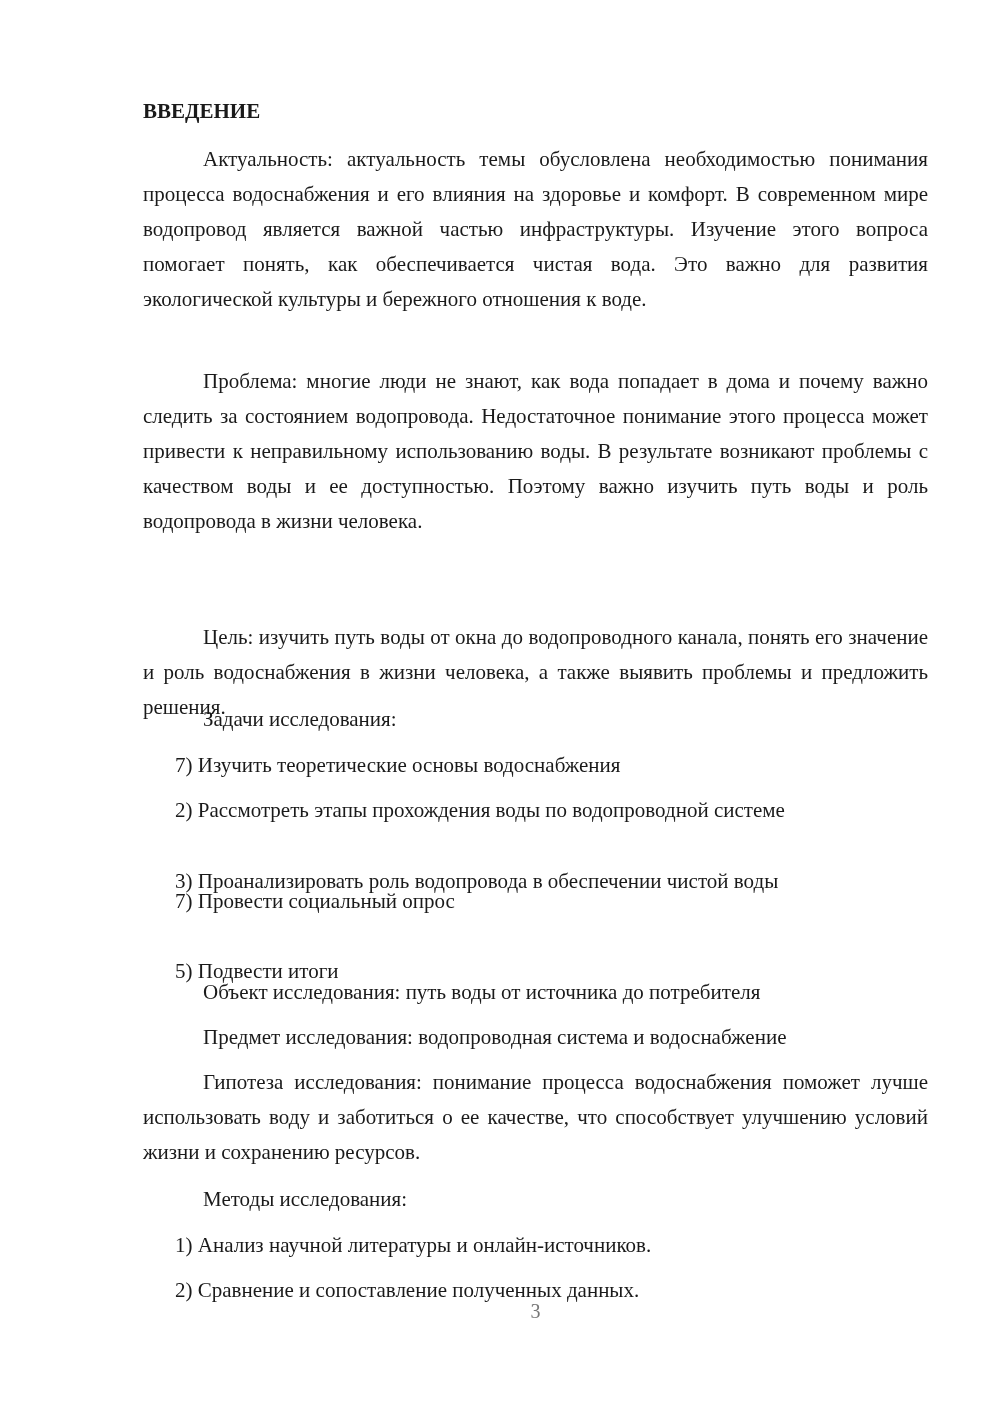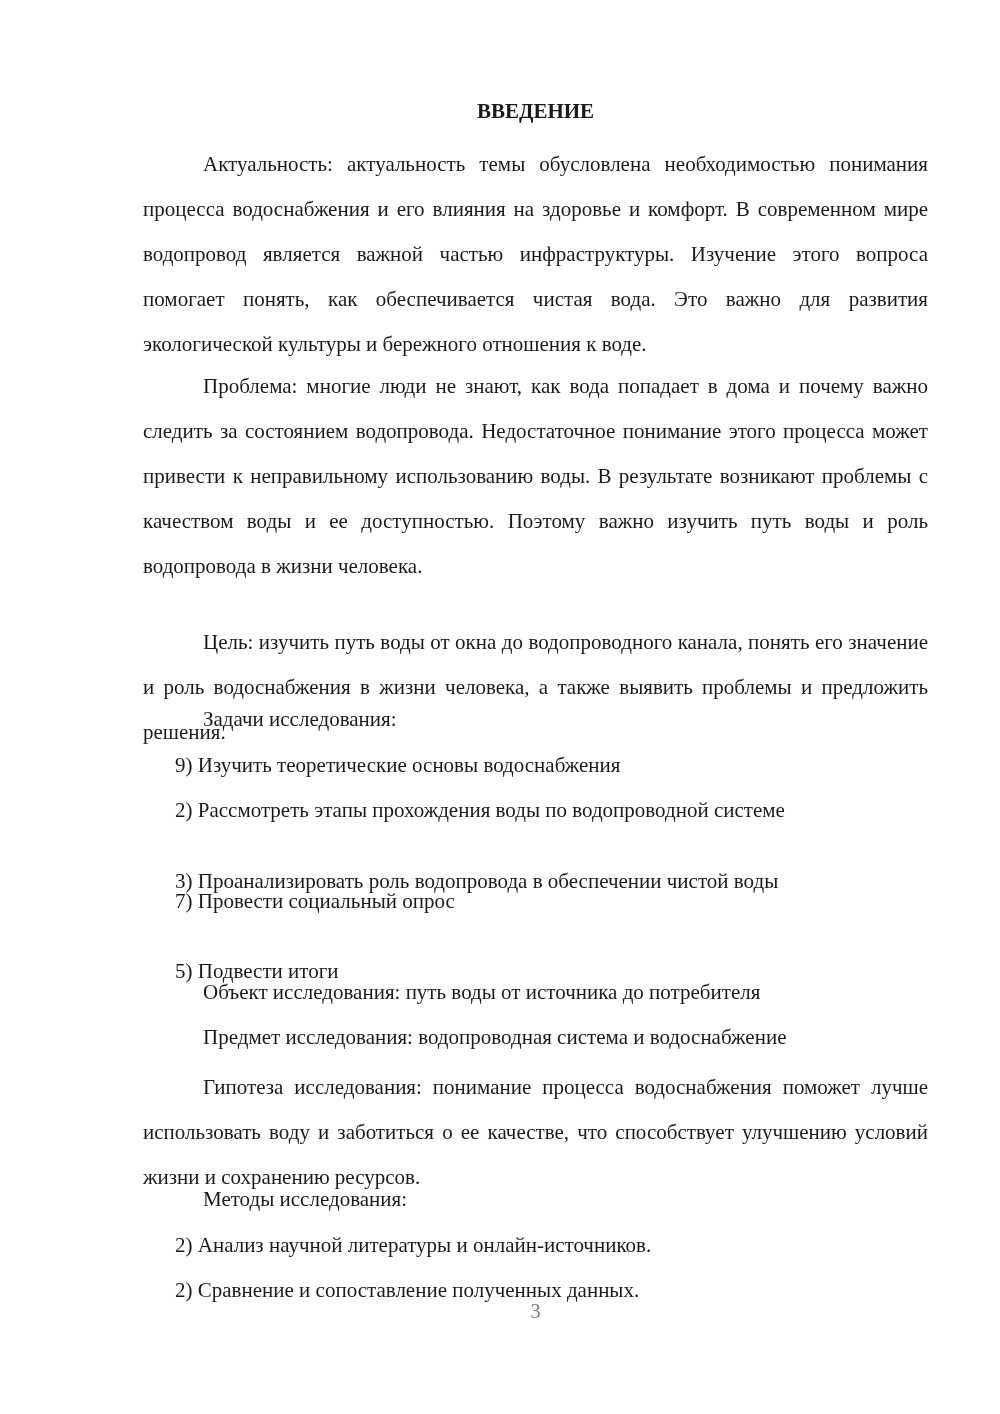--- a/index.html
+++ b/index.html
@@ -1,21 +1,21 @@
 <!DOCTYPE html>
 <html><head>
   <meta charset="utf-8">
   <style>
     html, body { margin: 0; padding: 0; background: #ffffff; }
     body { width: 1000px; height: 1414px; position: relative; overflow: hidden;
            font-family: "Liberation Serif", "DejaVu Serif", serif; color: #1a1a1a; }
     .page { position: absolute; left: 143px; top: 0; width: 785px; }
-    .title { position: absolute; top: 98px; left: 0; width: 785px; text-align: center;
+    .title { position: absolute; top: 98px; left: 0; width: 785px; 
              font-weight: bold; font-size: 21px; line-height: 26px; }
-    .para { position: absolute; left: 0; width: 785px; font-size: 21px; line-height: 45px;
+    .para { position: absolute; left: 0; width: 785px; font-size: 21px; line-height: 35px;
             text-align: justify; text-indent: 60px; margin: 0; }
     .line { position: absolute; left: 0; width: 785px; font-size: 21px; line-height: 26px; white-space: nowrap; }
     .indent { left: 60px; }
     .list-item { left: 32px; }
     .page-number { position: absolute; top: 1138px; left: 0; width: 785px; text-align: center;
                    font-size: 20px; color: #777; }
   </style>
 </head>
 <body>
 
@@ -23,29 +23,29 @@
   <div class="title">ВВЕДЕНИЕ</div>
 
   <p class="para" style="top:142px;">Актуальность: актуальность темы обусловлена необходимостью понимания процесса водоснабжения и его влияния на здоровье и комфорт. В современном мире водопровод является важной частью инфраструктуры. Изучение этого вопроса помогает понять, как обеспечивается чистая вода. Это важно для развития экологической культуры и бережного отношения к воде.</p>
 
   <p class="para" style="top:364px;">Проблема: многие люди не знают, как вода попадает в дома и почему важно следить за состоянием водопровода. Недостаточное понимание этого процесса может привести к неправильному использованию воды. В результате возникают проблемы с качеством воды и ее доступностью. Поэтому важно изучить путь воды и роль водопровода в жизни человека.</p>
 
   <p class="para" style="top:620px;">Цель: изучить путь воды от окна до водопроводного канала, понять его значение и роль водоснабжения в жизни человека, а также выявить проблемы и предложить решения.</p>
 
   <div class="line indent" style="top:706px;">Задачи исследования:</div>
 
-  <div class="line list-item" style="top:752px;">9) Изучить теоретические основы водоснабжения</div>
+  <div class="line list-item" style="top:752px;">7) Изучить теоретические основы водоснабжения</div>
   <div class="line list-item" style="top:797px;">2) Рассмотреть этапы прохождения воды по водопроводной системе</div>
   <div class="line list-item" style="top:868px;">3) Проанализировать роль водопровода в обеспечении чистой воды</div>
   <div class="line list-item" style="top:888px;">7) Провести социальный опрос</div>
   <div class="line list-item" style="top:933px;margin-top:25px;">5) Подвести итоги</div>
 
   <div class="line indent" style="top:979px;">Объект исследования: путь воды от источника до потребителя</div>
   <div class="line indent" style="top:1024px;">Предмет исследования: водопроводная система и водоснабжение</div>
 
   <p class="para" style="top:1065px;">Гипотеза исследования: понимание процесса водоснабжения поможет лучше использовать воду и заботиться о ее качестве, что способствует улучшению условий жизни и сохранению ресурсов.</p>
 
   <div class="line indent" style="top:1186px;">Методы исследования:</div>
-  <div class="line list-item" style="top:1232px;">2) Анализ научной литературы и онлайн-источников.</div>
+  <div class="line list-item" style="top:1232px;">1) Анализ научной литературы и онлайн-источников.</div>
   <div class="line list-item" style="top:1277px;">2) Сравнение и сопоставление полученных данных.</div>
 
   <div class="page-number" style="top:1300px;">3</div>
 </div>
 
 </body></html>

